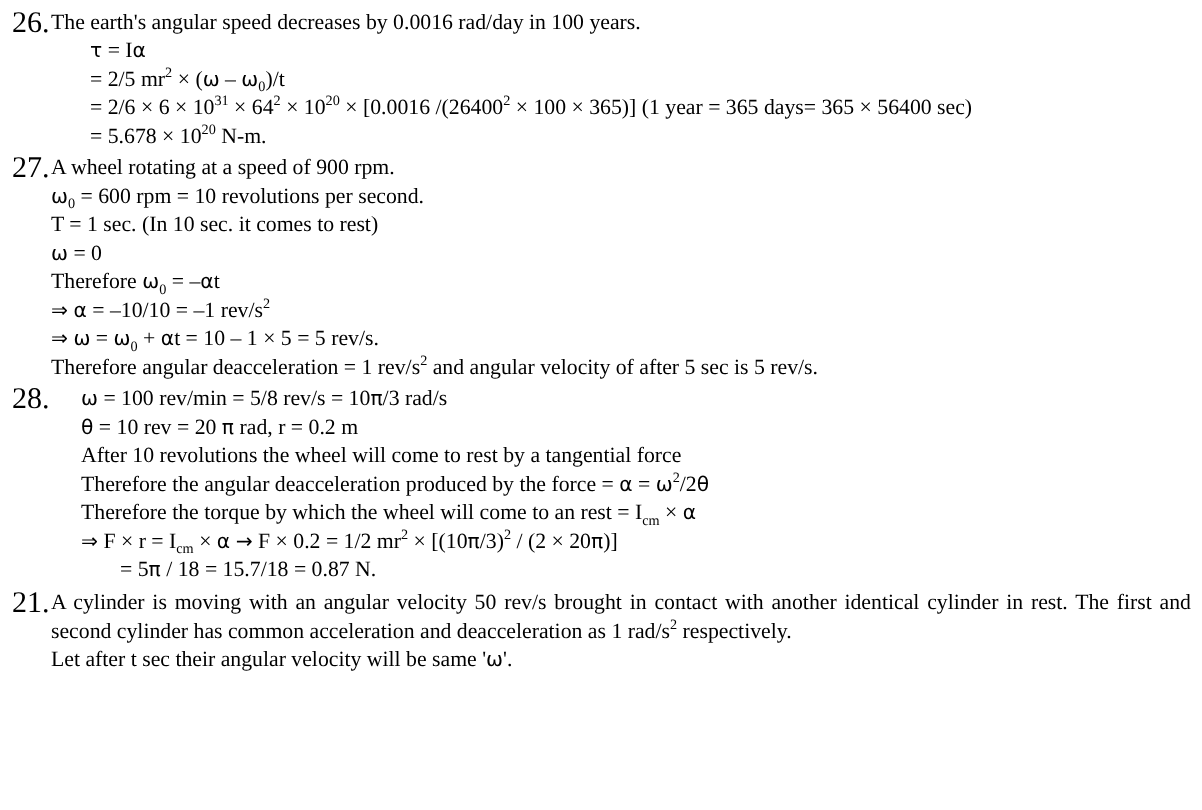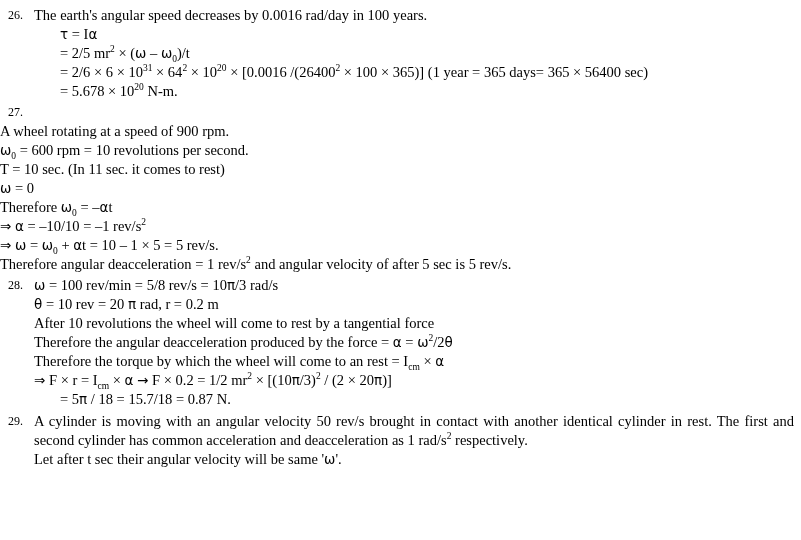--- a/index.html
+++ b/index.html
@@ -25,21 +25,21 @@
     display: flex;
     align-items: flex-start;
     margin: 0 0 0 0;
   }
   .num {
     width: 34px;
     min-width: 34px;
     text-align: left;
     padding-left: 8px;
     box-sizing: border-box;
-    font-size: 12px;
+    font-size: 20px;
     line-height: 19px;
   }
   .body {
     flex: 1;
     padding-right: 7px;
   }
   .line {
     font-size: 14.5px;
     line-height: 19px;
     white-space: nowrap;
@@ -50,22 +50,22 @@
   }
   .indent1 { padding-left: 26px; }
   sub, sup {
     font-size: 9.5px;
     line-height: 0;
   }
   sup { vertical-align: super; }
   sub { vertical-align: sub; }
   .sym { font-family: "DejaVu Sans", sans-serif; font-size: 13.5px; }
   .p26 { margin-top: 6px; }
-  .p27 { margin-top: 2px; flex-direction: column; }
-  .p28 { margin-top: 2px; }
+  .p27 { margin-top: 2px; }
+  .p28 { margin-top: 2px; gap: 20px; }
   .p29 { margin-top: 3px; }
 </style>
 </head>
 <body>
 
 <div class="page">
 
   <div class="problem p26">
     <div class="num">26.</div>
     <div class="body">
@@ -75,21 +75,21 @@
       <div class="line indent1">= 2/6 × 6 × 10<sup>31</sup> × 64<sup>2</sup> × 10<sup>20</sup> × [0.0016 /(26400<sup>2</sup> × 100 × 365)] (1 year = 365 days= 365 × 56400 sec)</div>
       <div class="line indent1">= 5.678 × 10<sup>20</sup> N-m.</div>
     </div>
   </div>
 
   <div class="problem p27">
     <div class="num">27.</div>
     <div class="body">
       <div class="line">A wheel rotating at a speed of 900 rpm.</div>
       <div class="line"><span class="sym">ω</span><sub>0</sub> = 600 rpm = 10 revolutions per second.</div>
-      <div class="line">T = 10 sec. (In 11 sec. it comes to rest)</div>
+      <div class="line">T = 1 sec. (In 10 sec. it comes to rest)</div>
       <div class="line"><span class="sym">ω</span> = 0</div>
       <div class="line">Therefore <span class="sym">ω</span><sub>0</sub> = –<span class="sym">α</span>t</div>
       <div class="line"><span class="sym">⇒</span> <span class="sym">α</span> = –10/10 = –1 rev/s<sup>2</sup></div>
       <div class="line"><span class="sym">⇒</span> <span class="sym">ω</span> = <span class="sym">ω</span><sub>0</sub> + <span class="sym">α</span>t = 10 – 1 × 5 = 5 rev/s.</div>
       <div class="line">Therefore angular deacceleration = 1 rev/s<sup>2</sup> and angular velocity of after 5 sec is 5 rev/s.</div>
     </div>
   </div>
 
   <div class="problem p28">
     <div class="num">28.</div>
@@ -98,20 +98,20 @@
       <div class="line"><span class="sym">θ</span> = 10 rev = 20 <span class="sym">π</span> rad, r = 0.2 m</div>
       <div class="line">After 10 revolutions the wheel will come to rest by a tangential force</div>
       <div class="line">Therefore the angular deacceleration produced by the force = <span class="sym">α</span> = <span class="sym">ω</span><sup>2</sup>/2<span class="sym">θ</span></div>
       <div class="line">Therefore the torque by which the wheel will come to an rest = I<sub>cm</sub> × <span class="sym">α</span></div>
       <div class="line"><span class="sym">⇒</span> F × r = I<sub>cm</sub> × <span class="sym">α</span> <span class="sym">→</span> F × 0.2 = 1/2 mr<sup>2</sup> × [(10<span class="sym">π</span>/3)<sup>2</sup> / (2 × 20<span class="sym">π</span>)]</div>
       <div class="line indent1">= 5<span class="sym">π</span> / 18 = 15.7/18 = 0.87 N.</div>
     </div>
   </div>
 
   <div class="problem p29">
-    <div class="num">29.</div>
+    <div class="num">21.</div>
     <div class="body">
       <div class="line wrap">A cylinder is moving with an angular velocity 50 rev/s brought in contact with another identical cylinder in rest. The first and second cylinder has common acceleration and deacceleration as 1 rad/s<sup>2</sup> respectively.</div>
       <div class="line">Let after t sec their angular velocity will be same '<span class="sym">ω</span>'.</div>
     </div>
   </div>
 
 </div>
 
 </body></html>

